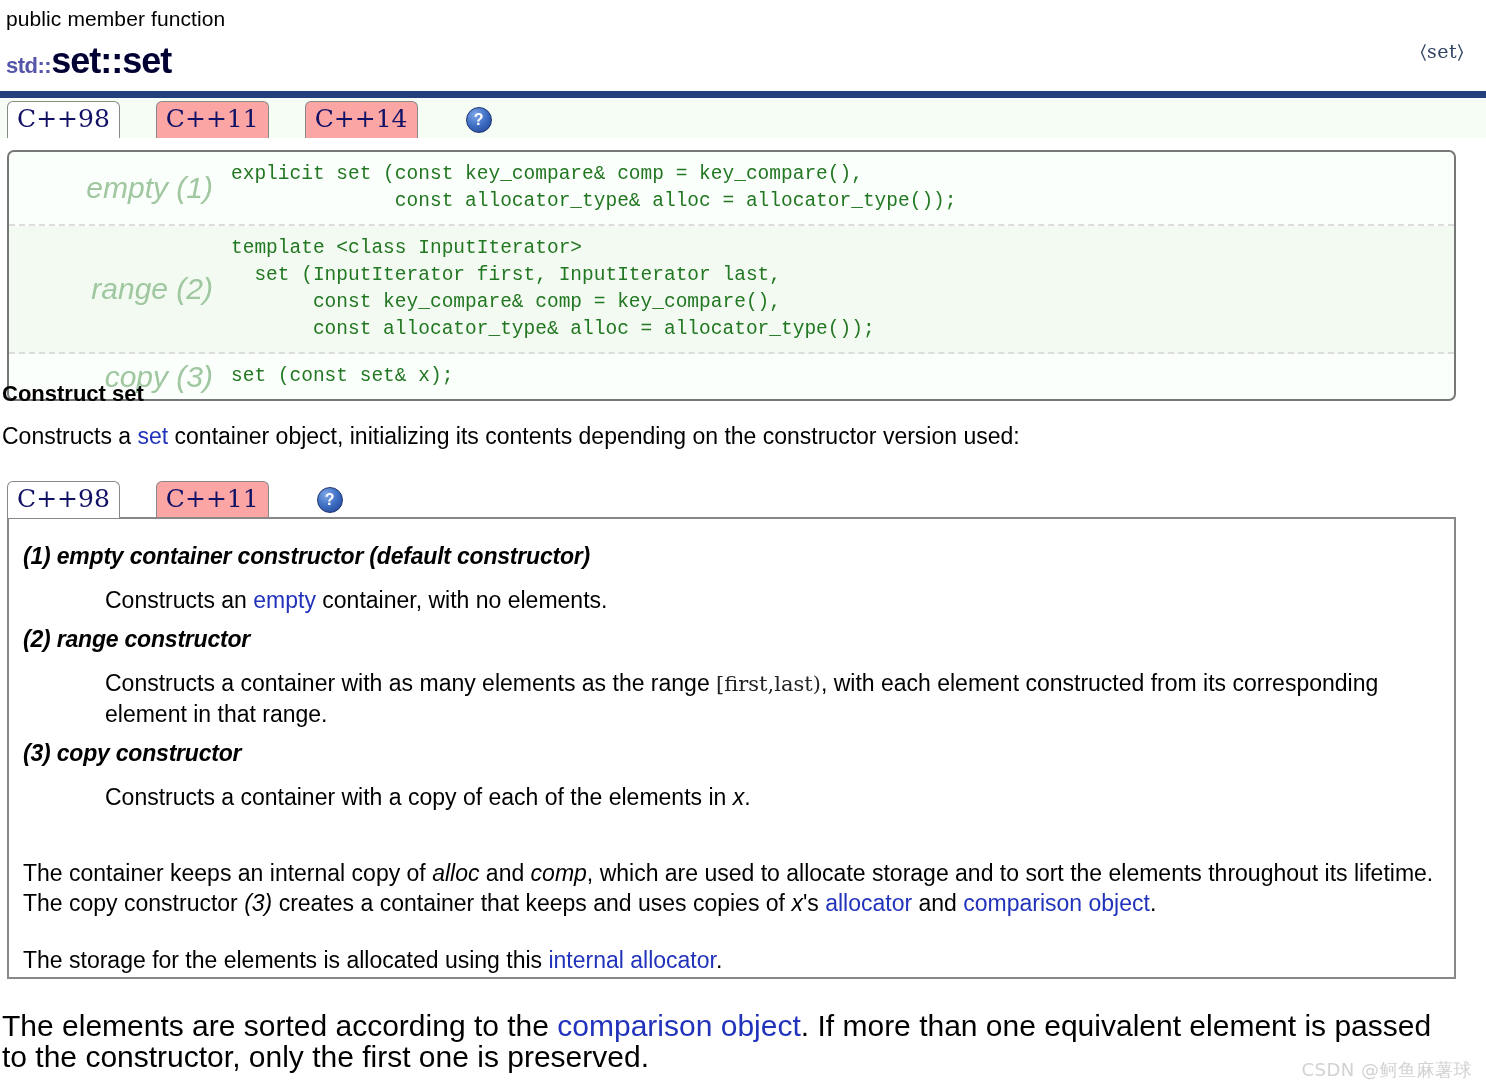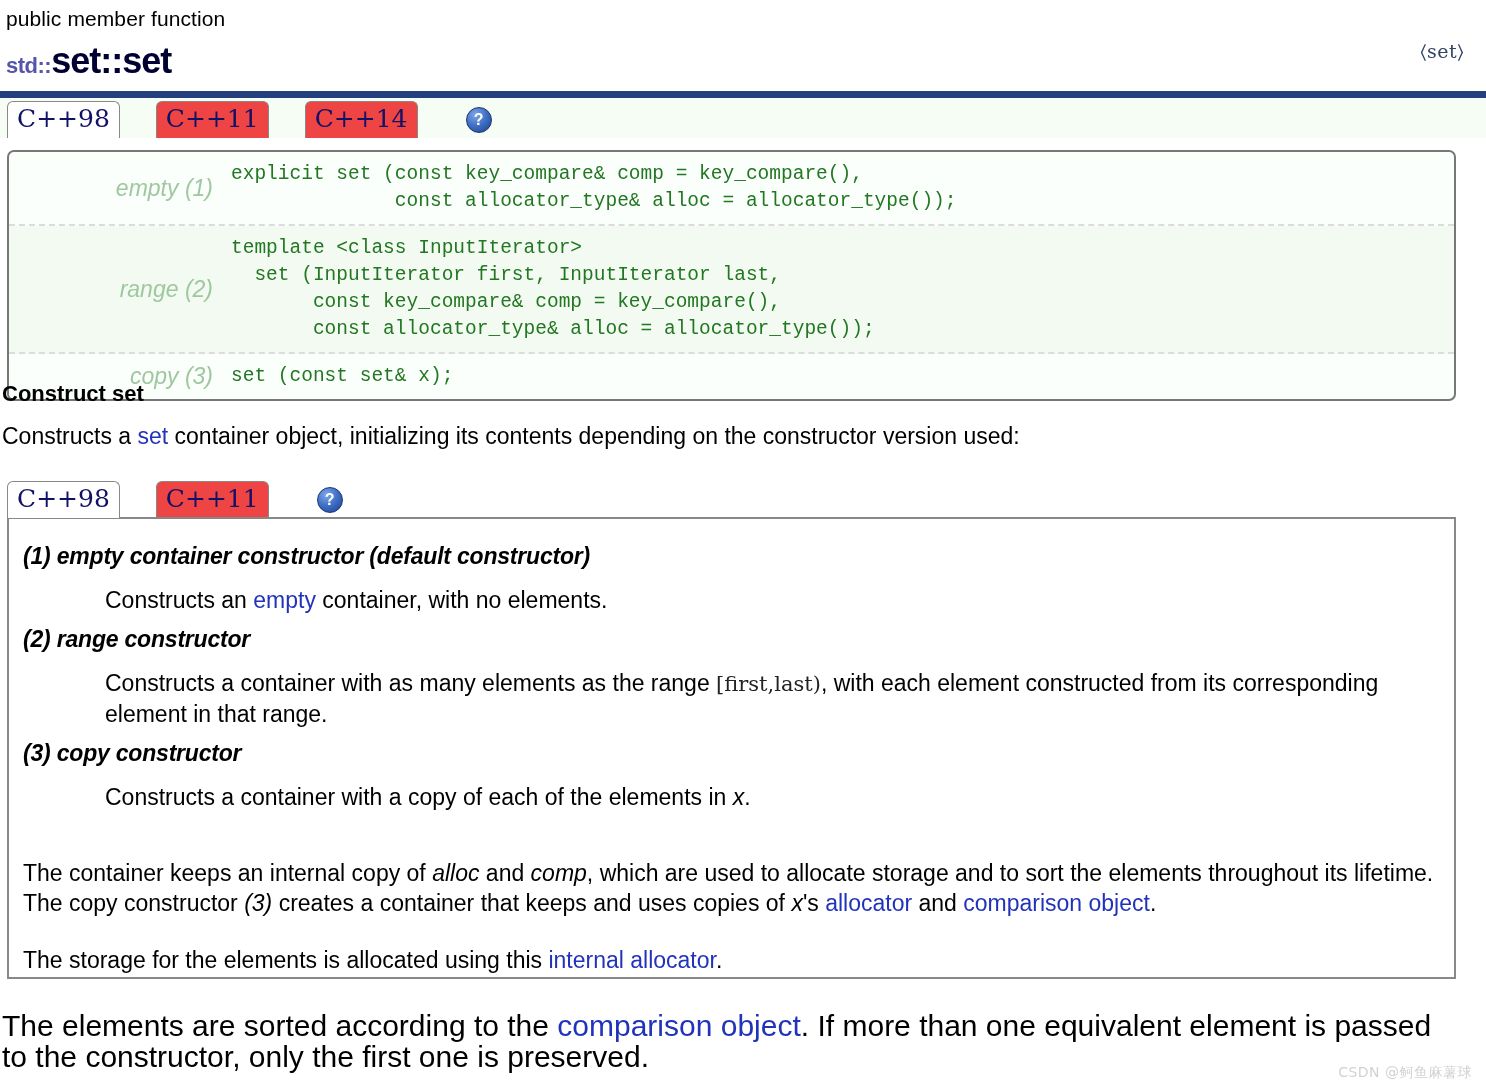--- a/index.html
+++ b/index.html
@@ -91,21 +91,21 @@
   }
   .tab {
     border: 1px solid #888888;
     border-bottom: none;
     border-radius: 6px 6px 0 0;
     font-family: "DejaVu Serif", "Liberation Serif", serif;
     font-size: 25px;
     color: #111166;
     padding: 2px 9px 4px 9px;
     margin-right: 4px;
-    background: #ef4444;
+    background: #fca5a5;
     line-height: 30px;
     position: relative;
     user-select: none;
   }
   .tab.active {
     background: #ffffff;
     z-index: 3;
   }
   .tabstrip.first .tab.active::after {
     content: "";
@@ -155,21 +155,21 @@
   }
   .sigrow:last-child { border-bottom: none; }
   .sigrow.alt { background: #f3faf1; }
   .sig-label {
     flex: 0 0 222px;
     text-align: right;
     padding-right: 18px;
     box-sizing: border-box;
     font-family: "Liberation Sans", sans-serif;
     font-style: italic;
-    font-size: 23px;
+    font-size: 30px;
     color: #9fc7a0;
   }
   .sig-code {
     flex: 1 1 auto;
     font-family: Liberation Mono, monospace;
     font-size: 19.5px;
     line-height: 27px;
     color: #227722;
     white-space: pre;
     padding: 9px 0 9px 0;
@@ -246,21 +246,21 @@
     width: 1440px;
     font-size: 30px;
     line-height: 31px;
   }
 
   
   .watermark {
     position: absolute;
     right: 14px;
     bottom: 6px;
-    font-size: 14px;
+    font-size: 18px;
     color: #d2d2d2;
     letter-spacing: 0.5px;
     font-family: "DejaVu Sans", sans-serif;
   }
 </style>
 </head>
 <body>
 
 <div class="kicker">public member function</div>
 

